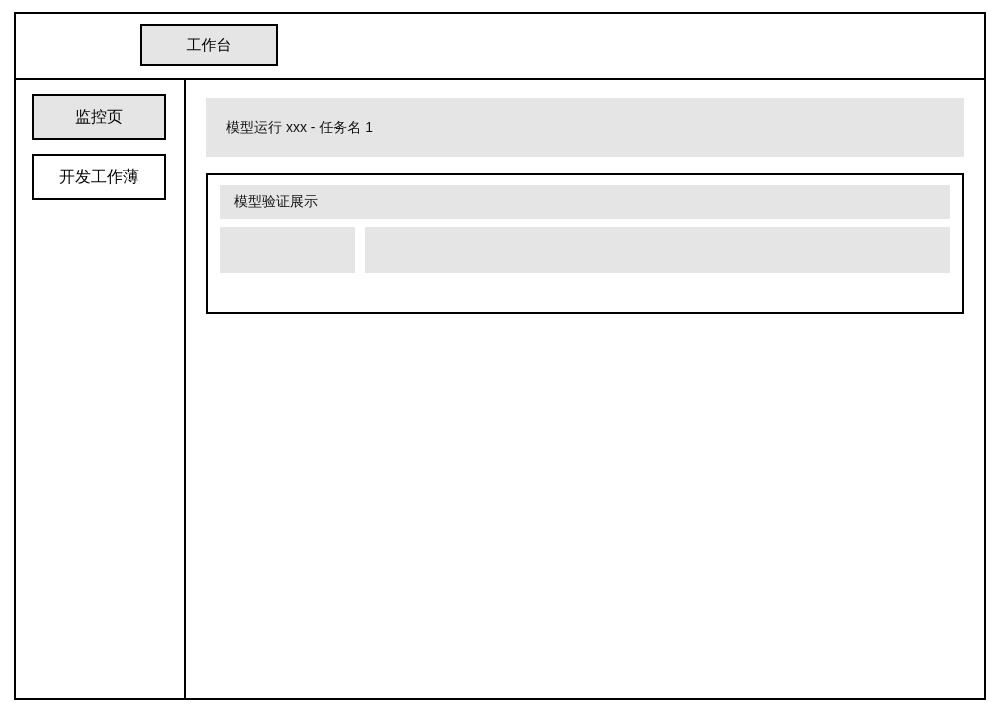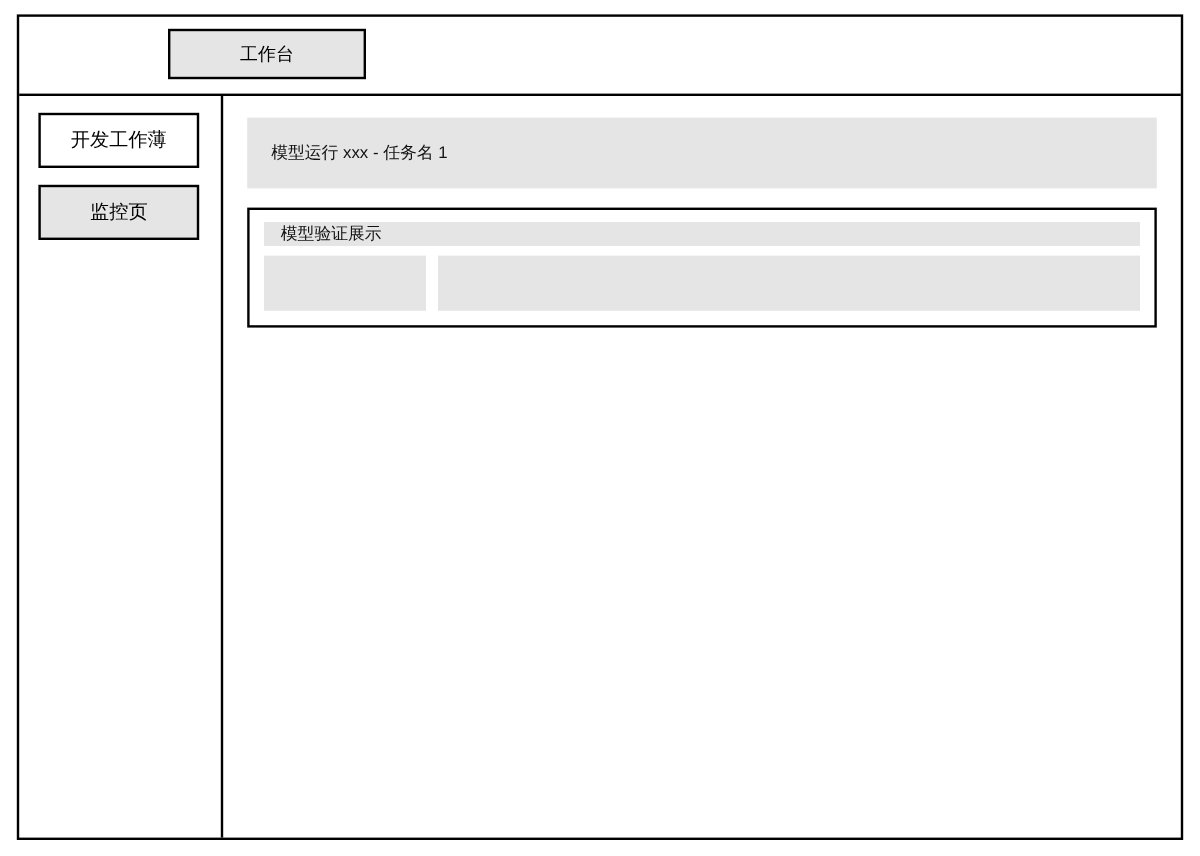--- a/index.html
+++ b/index.html
@@ -22,21 +22,21 @@
     }
     .top-bar {
       border-bottom: 2px solid #000;
       padding: 10px 14px 12px 14px;
       height: 66px;
       display: flex;
       align-items: center;
     }
     .tab-button {
       margin-left: 110px;
-      width: 165px;
+      width: 138px;
       height: 42px;
       background: #e5e5e5;
       border: 2px solid #000;
       display: flex;
       align-items: center;
       justify-content: center;
       font-size: 15px;
       color: #000;
       cursor: pointer;
     }
@@ -109,21 +109,21 @@
       width: 135px;
     }
     .ph-right {
       background: #e5e5e5;
       flex: 1;
     }
     .panel-training {
       height: 280px;
     }
     .panel-validation {
-      height: 100px;
+      height: 141px;
     }
     .panel-validation .ph-left,
     .panel-validation .ph-right {
       height: 46px;
     }
     .panel-training .ph-left,
     .panel-training .ph-right {
       height: 210px;
     }
   </style>
@@ -132,22 +132,22 @@
 
 <div class="outer-frame">
 
   <div class="top-bar">
     <div class="tab-button">工作台</div>
   </div>
 
   <div class="lower">
 
     <div class="sidebar">
+      <div class="side-item side-item-active">监控页</div>
       <div class="side-item">开发工作薄</div>
-      <div class="side-item side-item-active">监控页</div>
     </div>
 
     <div class="main-area">
 
       <div class="title-banner">模型运行 xxx - 任务名 1</div>
 
 
       <div class="panel panel-validation">
         <div class="panel-header">模型验证展示</div>
         <div class="panel-body">

